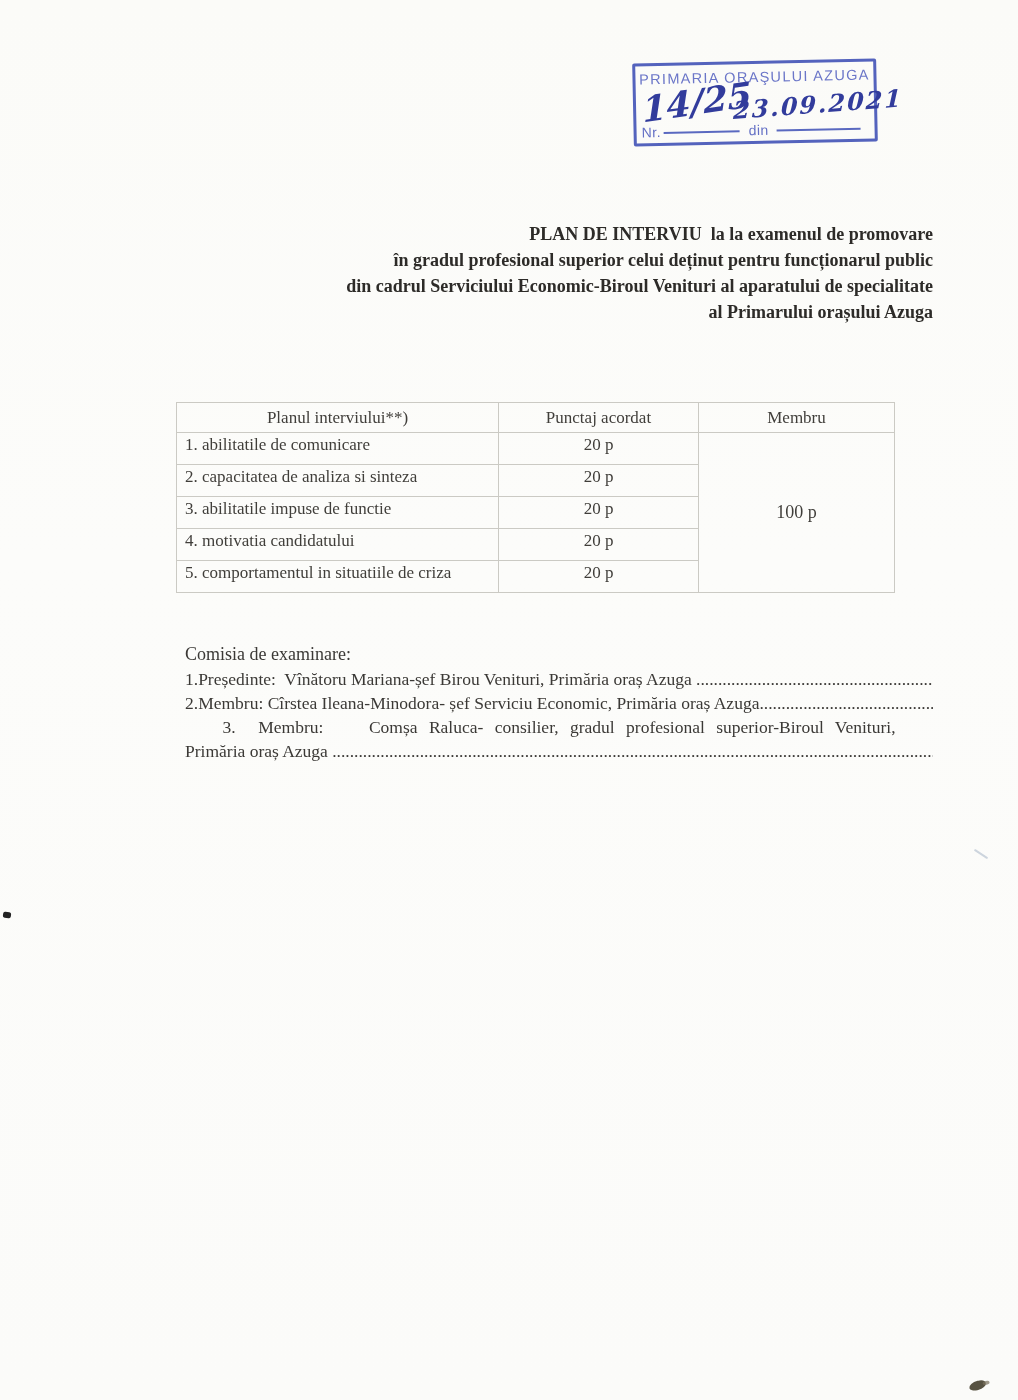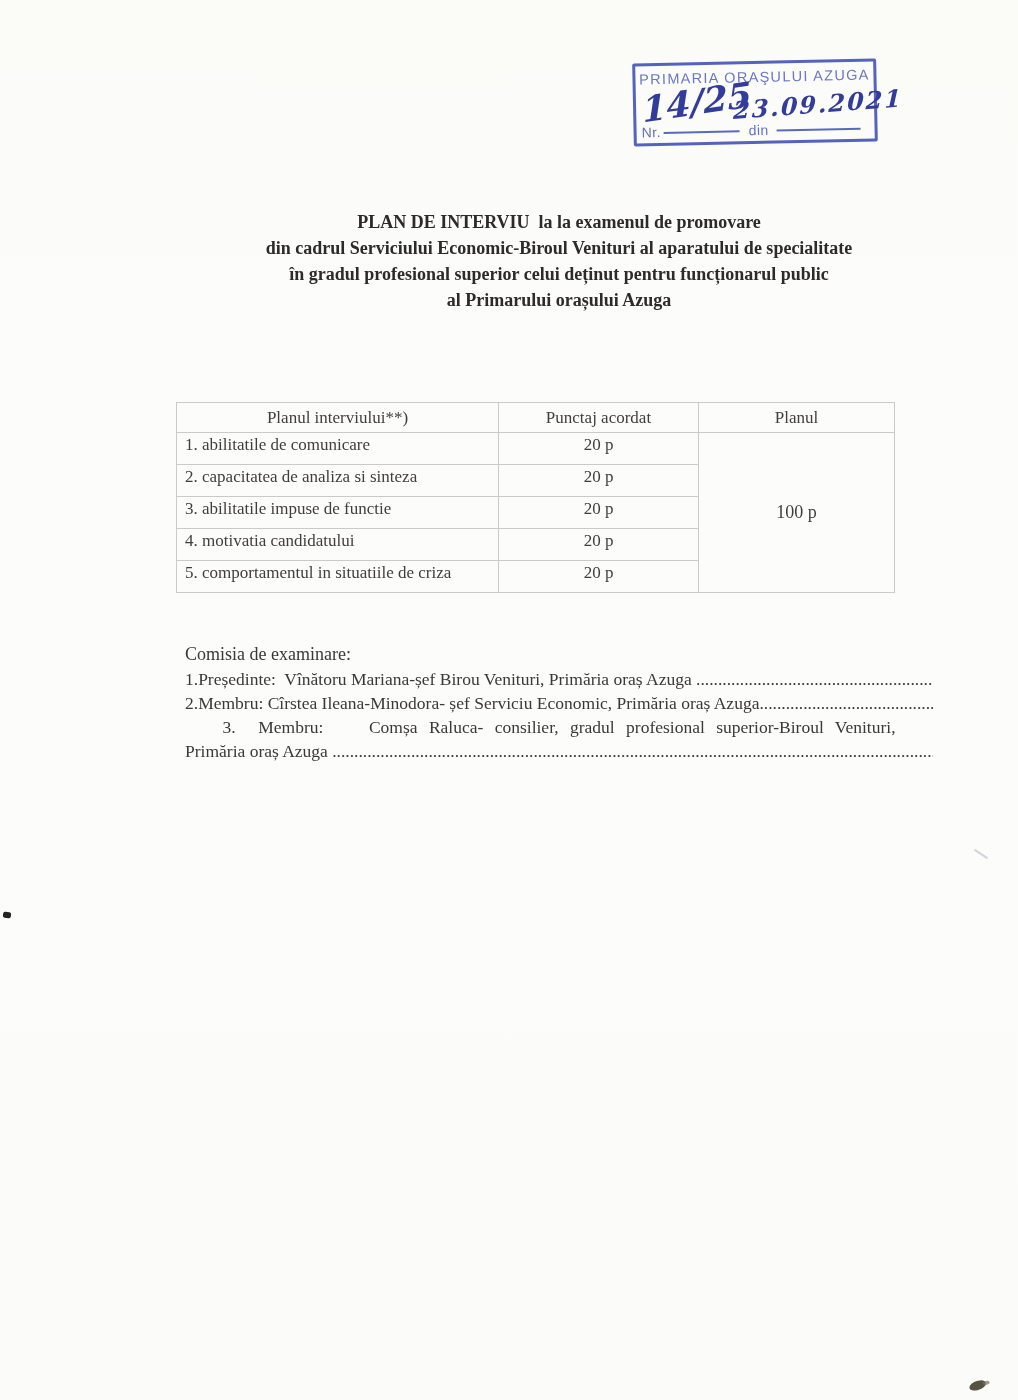--- a/index.html
+++ b/index.html
@@ -33,22 +33,22 @@
   .hand{
     position:absolute;color:#323c9c;
     font-family:"DejaVu Serif",serif;font-style:italic;font-weight:bold;
     white-space:pre;
   }
   .hand-nr{top:16px;left:6px;font-size:35px;transform:rotate(-7deg) skewX(-6deg);}
   .hand-date{top:27px;left:97px;font-size:24px;letter-spacing:2px;transform:rotate(-3deg) skewX(-6deg);}
 
   
   .title-block{
-    position:absolute;top:209px;left:185px;width:748px;
-    text-align:center;font-weight:bold;font-size:18px;line-height:26px;
+    position:absolute;top:221px;left:185px;width:748px;
+    text-align:right;font-weight:bold;font-size:18px;line-height:26px;
     color:#2d2b28;
   }
   .title-block div{white-space:pre;}
 
   
   .plan-table{
     position:absolute;top:402px;left:176px;
     border-collapse:collapse;table-layout:fixed;
     font-size:17px;color:#403e3a;
   }
@@ -105,36 +105,36 @@
     <span class="hand hand-nr">14/25</span>
     <span class="hand hand-date">23.09.2021</span>
     <span class="stamp-bottom-label stamp-nr-label">Nr.</span>
     <span class="stamp-line stamp-line-nr"></span>
     <span class="stamp-bottom-label stamp-din-label">din</span>
     <span class="stamp-line stamp-line-din"></span>
   </div>
 
   <div class="title-block">
     <div>PLAN DE INTERVIU  la la examenul de promovare</div>
+    <div>în gradul profesional superior celui deținut pentru funcționarul public</div>
     <div>din cadrul Serviciului Economic-Biroul Venituri al aparatului de specialitate</div>
-    <div>în gradul profesional superior celui deținut pentru funcționarul public</div>
     <div>al Primarului orașului Azuga</div>
   </div>
 
   <table class="plan-table">
     <colgroup>
       <col class="col-plan">
         <col class="col-punctaj">
         <col class="col-total">
     </colgroup>
     <thead>
       <tr>
         <th>Planul interviului**)</th>
         <th>Punctaj acordat</th>
-        <th>Planul</th>
+        <th>Membru</th>
       </tr>
     </thead>
     <tbody>
       <tr>
         <td class="cell-plan">1. abilitatile de comunicare</td>
         <td class="cell-punctaj">20 p</td>
         <td class="cell-total" rowspan="5">100 p</td>
       </tr>
       <tr>
         <td class="cell-plan">2. capacitatea de analiza si sinteza</td>

